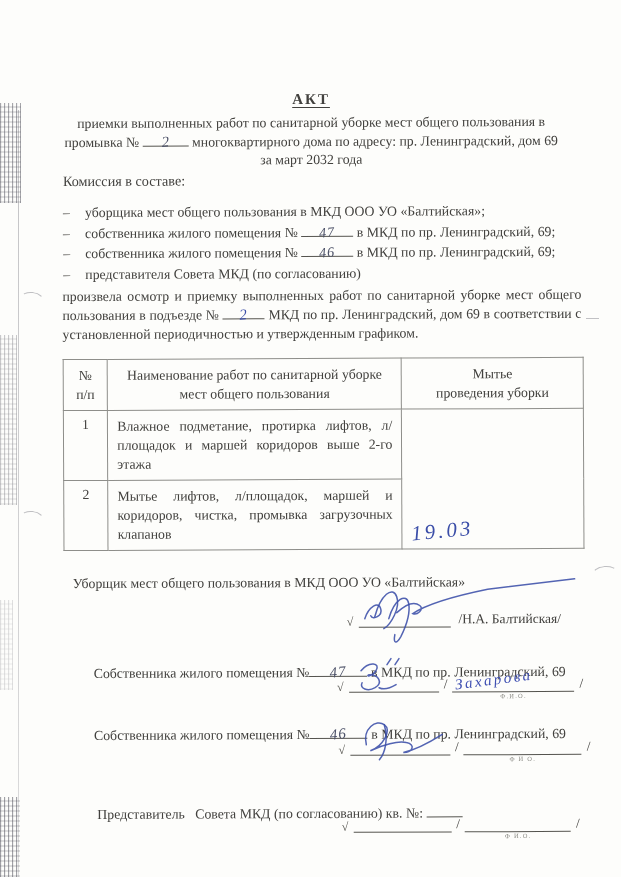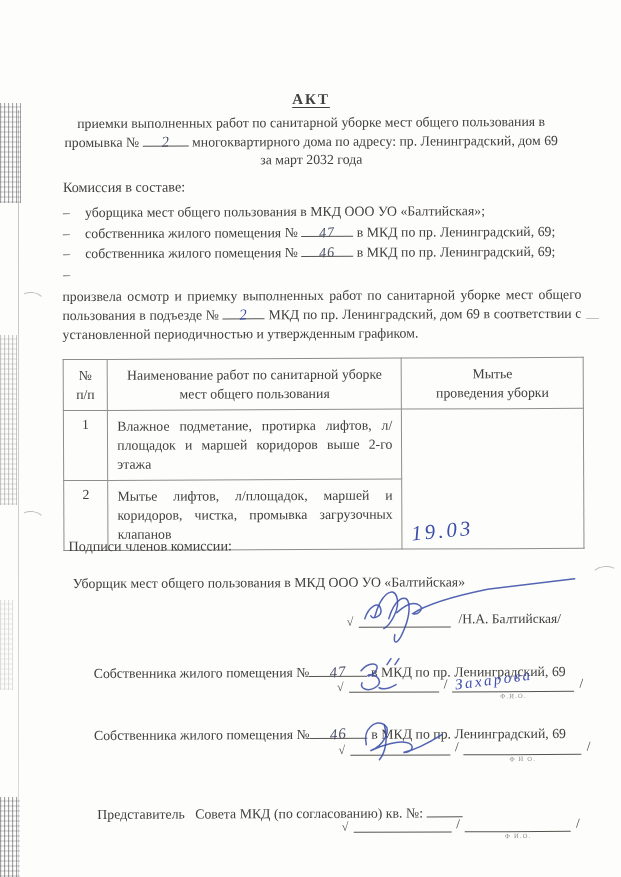--- a/index.html
+++ b/index.html
@@ -103,37 +103,38 @@
     </div>
 
     <div class="doc-subtitle">
       <span>приемки выполненных работ по санитарной уборке мест общего пользования в</span><br>
       <span>промывка №</span>
       <span class="blank" style="width:46px"><i class="hw hw-pencil">2</i></span>
       <span>многоквартирного дома по адресу: пр. Ленинградский, дом 69</span><br>
       <span>за март 2032 года</span>
     </div>
 
-    <div class="section-heading" style="left:64px;top:178px;">Комиссия в составе:</div>
+    <div class="section-heading" style="left:64px;top:172px;">Комиссия в составе:</div>
 
     <div class="commission-list">
       <div class="c-item">
         <span class="dash">–</span>
         <span>уборщика мест общего пользования в МКД ООО УО «Балтийская»;</span>
       </div>
       <div class="c-item">
         <span class="dash">–</span>
         <span><span>собственника жилого помещения №</span> <span class="blank" style="width:52px"><i class="hw hw-pencil" style="font-size:14px">47</i></span> <span>в МКД по пр. Ленинградский, 69;</span></span>
       </div>
       <div class="c-item">
         <span class="dash">–</span>
         <span><span>собственника жилого помещения №</span> <span class="blank" style="width:52px"><i class="hw hw-pencil" style="font-size:14px">46</i></span> <span>в МКД по пр. Ленинградский, 69;</span></span>
       </div>
       <div class="c-item">
         <span class="dash">–</span>
+        <span>представителя Совета МКД (по согласованию)</span>
       </div>
     </div>
 
     <p class="body-par">
       <span>произвела осмотр и приемку выполненных работ по санитарной уборке мест общего пользования в подъезде №</span>
       <span class="blank" style="width:42px"><i class="hw hw-blue">2</i></span>
       <span>МКД по пр. Ленинградский, дом 69 в соответствии с установленной периодичностью и утвержденным графиком.</span>
     </p>
 
     <table class="work-table">
@@ -152,21 +153,20 @@
           <span class="hw-date">19.03</span>
         </td>
       </tr>
       <tr style="height:57px">
         <td class="cell-num">2</td>
         <td class="cell-name">Мытье лифтов, л/площадок, маршей и коридоров, чистка, промывка загрузочных клапанов</td>
       </tr>
     </tbody>
       </table>
 
-    <div class="section-heading" style="left:68px;top:537px;">Подписи членов комиссии:</div>
 
     <div class="abs-line" style="left:72px;top:575px;">Уборщик мест общего пользования в МКД ООО УО «Балтийская»</div>
 
     <div class="sigrow" style="left:346px;top:612px;">
       <span class="tick">√</span>
       <span class="sblank" style="width:92px">
         <svg class="sigsvg" style="left:-6px;bottom:-16px;" width="235" height="72" viewBox="0 0 235 72">
           <path d="M12,48 C16,36 26,30 28,38 C30,45 20,50 18,45"></path>
           <path d="M22,46 C28,24 40,15 44,26 C48,37 38,54 31,58"></path>
           <path d="M36,48 C42,28 54,22 56,33 C58,45 52,58 48,66 C44,73 40,74 42,64"></path>

